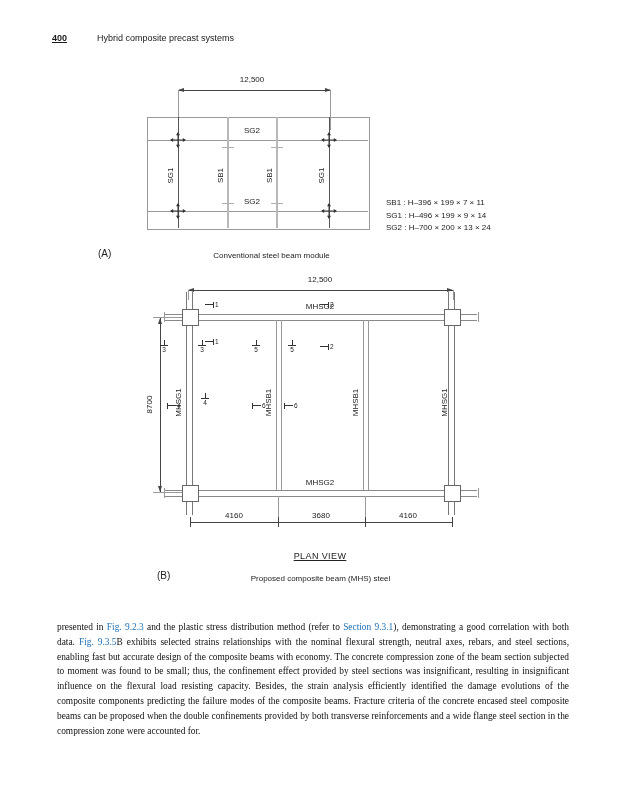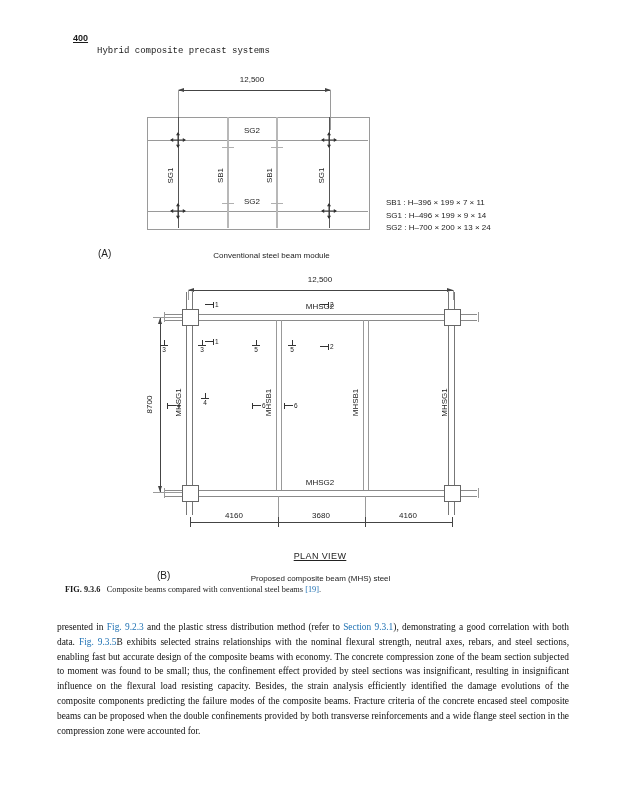--- a/index.html
+++ b/index.html
@@ -48,22 +48,22 @@
   .bodytxt{font-size:9.4px;line-height:14.8px;text-align:justify;
            font-family:"Liberation Serif",serif;color:#111;}
   .ref{color:#2273b4;text-decoration:none;cursor:pointer;}
   svg{display:block;}
 </style>
 </head>
 <body>
 
 <div class="page">
 
-  <div class="abs pagenum" style="left:73px;top:33px;text-decoration:underline;">400</div>
-  <div class="abs runtitle" style="left:97px;top:46px;font-family:Liberation Mono, monospace;">Hybrid composite precast systems</div>
+  <div class="abs pagenum" style="left:52px;top:33px;text-decoration:underline;">400</div>
+  <div class="abs runtitle" style="left:97px;top:33px;">Hybrid composite precast systems</div>
 
   <div>
 
     <div class="abs dtext" style="left:222px;top:75px;width:60px;">12,500</div>
     <div class="hline-dark" style="left:178px;top:90px;width:153px;"></div>
     <div class="arrL" style="left:178px;top:88px;"></div>
     <div class="arrR" style="left:325px;top:88px;"></div>
     <div class="vline" style="left:178px;top:90px;height:40px;"></div>
     <div class="vline" style="left:330px;top:90px;height:40px;"></div>
 
@@ -213,20 +213,16 @@
     <div class="vline-dark" style="left:452px;top:517px;height:10px;border-left-color:#444;"></div>
     <div class="abs dtext" style="left:204px;top:511px;width:60px;">4160</div>
     <div class="abs dtext" style="left:291px;top:511px;width:60px;">3680</div>
     <div class="abs dtext" style="left:378px;top:511px;width:60px;">4160</div>
 
     <div class="abs planview" style="left:270px;top:551px;width:100px;">PLAN VIEW</div>
     <div class="abs panel" style="left:157px;top:570px;">(B)</div>
     <div class="abs dtext" style="left:228px;top:574px;width:185px;">Proposed composite beam (MHS) steel</div>
   </div>
 
-  <div class="abs figcap" style="left:65px;top:585px;width:505px;">
-    <b>FIG. 9.3.6</b>&nbsp;&nbsp;
-    <span>Composite beams compared with conventional steel beams </span><a class="ref">[19]</a><span>.</span>
-  </div>
 
   <div class="abs bodytxt" style="left:57px;top:620px;width:512px;"><span>presented in </span><a class="ref">Fig. 9.2.3</a><span> and the plastic stress distribution method (refer to </span><a class="ref">Section 9.3.1</a><span>), demonstrating a good correlation with both data. </span><a class="ref">Fig. 9.3.5</a><span>B exhibits selected strains relationships with the nominal flexural strength, neutral axes, rebars, and steel sections, enabling fast but accurate design of the composite beams with economy. The concrete compression zone of the beam section subjected to moment was found to be small; thus, the confinement effect provided by steel sections was insignificant, resulting in insignificant influence on the flexural load resisting capacity. Besides, the strain analysis efficiently identified the damage evolutions of the composite components predicting the failure modes of the composite beams. Fracture criteria of the concrete encased steel composite beams can be proposed when the double confinements provided by both transverse reinforcements and a wide flange steel section in the compression zone were accounted for.</span></div>
 
 </div>
 
 </body></html>

